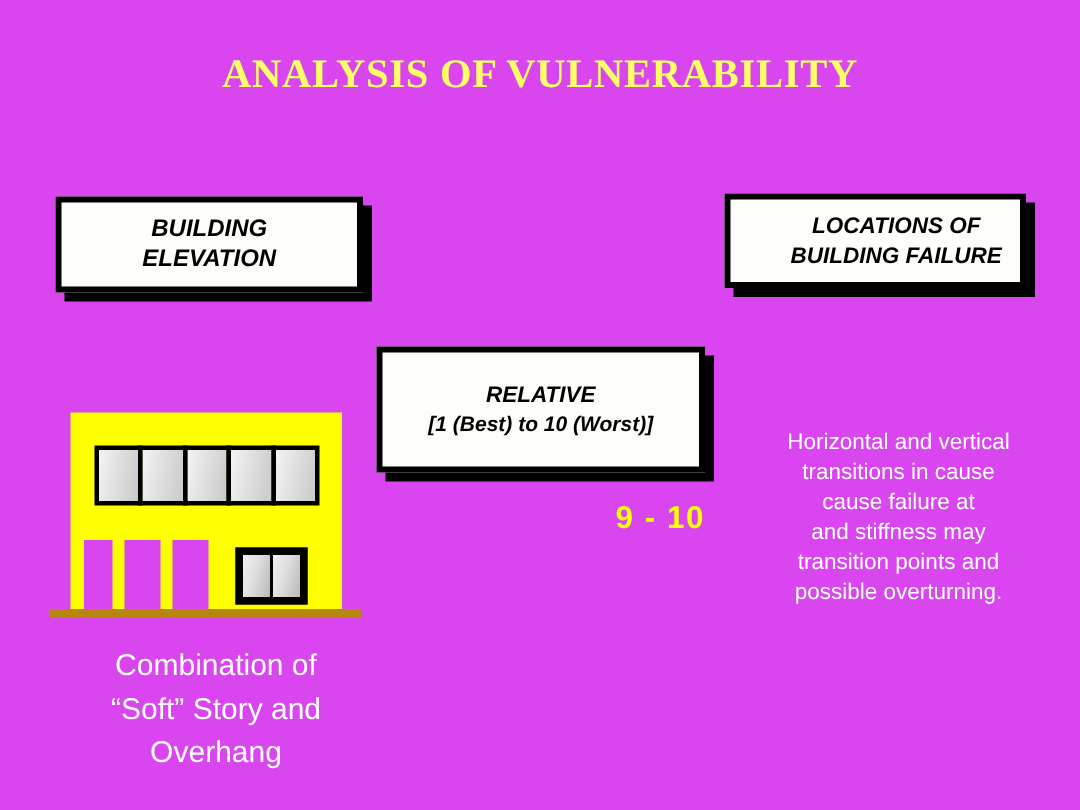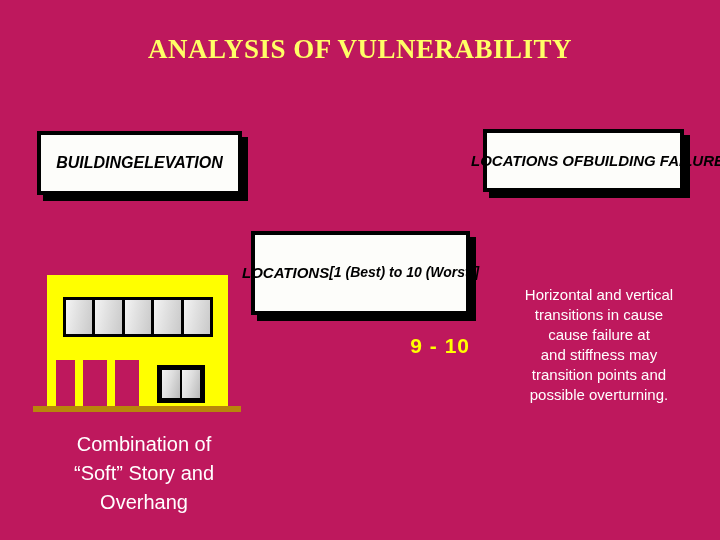--- a/index.html
+++ b/index.html
@@ -12,21 +12,21 @@
     background: #0000ff;
     font-family: "Liberation Sans", sans-serif;
     overflow: hidden;
     position: relative;
   }
   #slide {
     position: absolute;
     left: 0; top: 0;
     width: 720px;
     height: 540px;
-    background: #be185d;
+    background: #d946ef;
   }
 
   
   .slide-title {
     position: absolute;
     left: 0;
     top: 34px;
     width: 720px;
     text-align: center;
     color: #ffff66;
@@ -37,21 +37,21 @@
   }
 
   
   .callout {
     position: absolute;
     background: #fdfdfa;
     border: 4px solid #000000;
     box-shadow: 6px 6px 0 #000000;
     box-sizing: border-box;
     display: flex;
-    flex-direction: row;
+    flex-direction: column;
     align-items: center;
     justify-content: center;
     color: #000000;
     font-weight: bold;
     font-style: italic;
     font-family: "Liberation Sans", sans-serif;
     line-height: 1.28;
     text-align: center;
   }
   .callout .line { display: block; white-space: nowrap; }
@@ -219,21 +219,21 @@
     <span class="line">BUILDING</span>
     <span class="line">ELEVATION</span>
   </div>
 
   <div class="callout" id="box-locations-failure">
     <span class="line">LOCATIONS OF</span>
     <span class="line">BUILDING FAILURE</span>
   </div>
 
   <div class="callout" id="box-relative-vulnerability">
-    <span class="line">LOCATIONS</span>
+    <span class="line">RELATIVE</span>
     <span class="line small">[1 (Best) to 10 (Worst)]</span>
   </div>
 
   <div class="rating">9 - 10</div>
 
   <div class="description">
     <span class="line">Horizontal and vertical</span>
     <span class="line">transitions in cause</span>
     <span class="line">cause failure at</span>
     <span class="line">and stiffness may</span>

